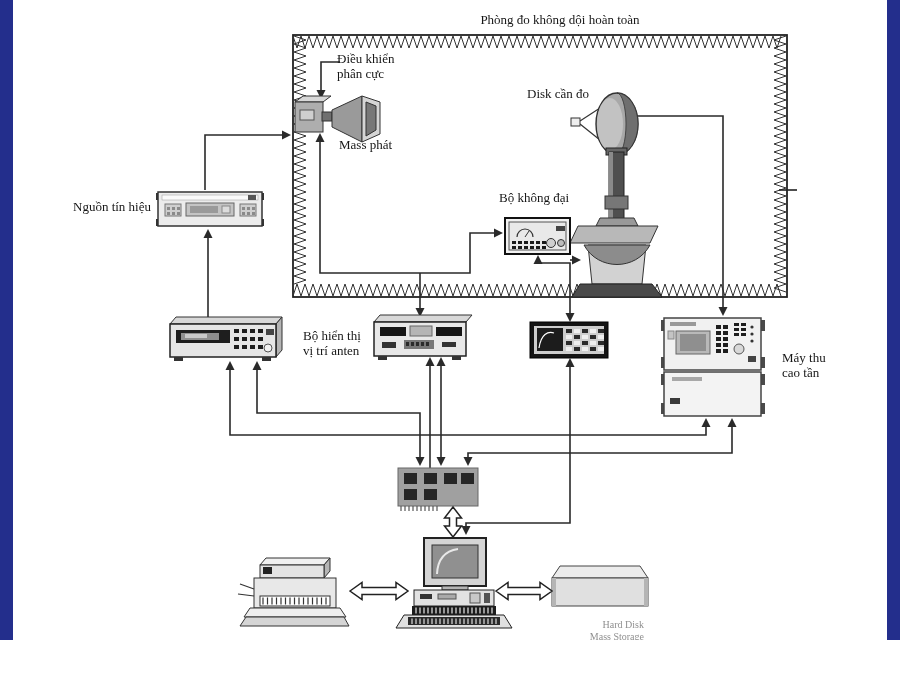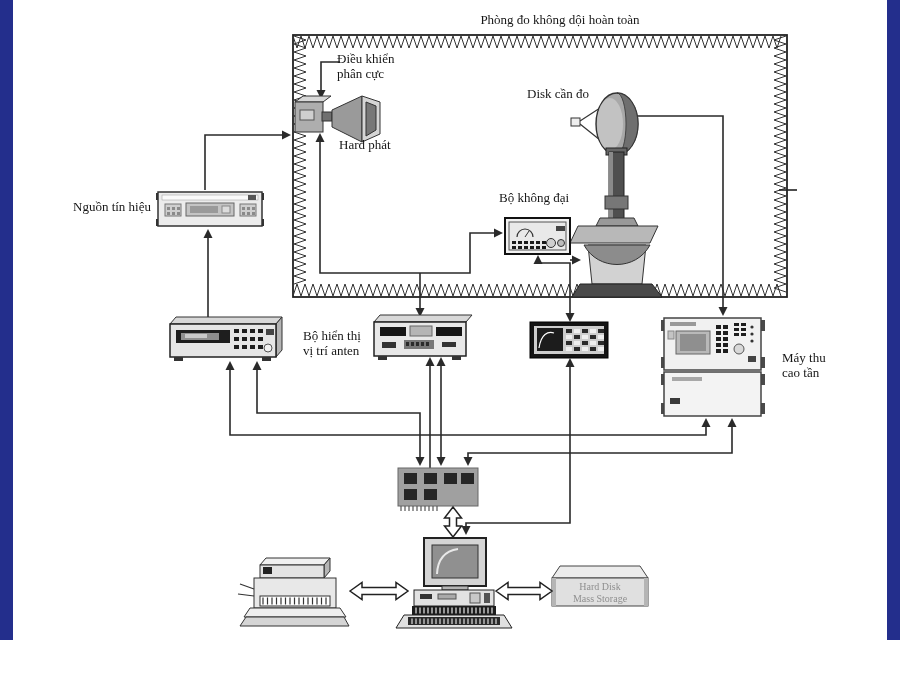--- a/index.html
+++ b/index.html
@@ -3,21 +3,21 @@
 <meta charset="utf-8">
 <style>
   html,body{margin:0;padding:0;background:#ffffff;}
   .page{position:relative;width:900px;height:640px;background:#ffffff;overflow:hidden;
         font-family:"Liberation Serif","DejaVu Serif",serif;color:#1a1a1a;}
   .edge{position:absolute;top:0;width:13px;height:676px;background:#232e8c;}
   .edge.left{left:0;} .edge.right{right:0;}
   svg.canvas{position:absolute;left:0;top:0;}
   .lbl{position:absolute;font-size:13px;line-height:1.18;white-space:pre-line;color:#161616;}
   .lbl.center{text-align:center;}
-  .disk-lbl{position:absolute;font-size:10px;line-height:1.15;color:#8f8f8f;text-align:center;white-space:pre-line;}
+  .disk-lbl{position:absolute;font-size:10px;line-height:1.15;color:#8f8f8f;text-align:right;white-space:pre-line;margin-top:38px;}
 </style>
 </head>
 <body>
 
 <div class="page">
   <div class="edge left" style="background: rgb(35, 46, 140);"></div>
   <div class="edge right" style="background: rgb(35, 46, 140);"></div>
 
   <svg class="canvas" width="900" height="676" viewBox="0 0 900 676">
 
@@ -391,21 +391,21 @@
     <g id="connectors">
         <polygon points="350,591 362,582.5 362,587.5 396,587.5 396,582.5 408,591 396,599.5 396,594.5 362,594.5 362,599.5" fill="#fff" stroke="#222" stroke-width="1.5"></polygon>
         <polygon points="496,591 508,582.5 508,587.5 540,587.5 540,582.5 552,591 540,599.5 540,594.5 508,594.5 508,599.5" fill="#fff" stroke="#222" stroke-width="1.5"></polygon>
         <polygon points="453,507 444.5,518 449.5,518 449.5,526 444.5,526 453,537 461.5,526 456.5,526 456.5,518 461.5,518" fill="#fff" stroke="#222" stroke-width="1.5"></polygon>
       </g>
   </svg>
 
   <div class="lbl center" style="left:450px;top:12px;width:220px;">Phòng đo không dội hoàn toàn</div>
   <div class="lbl" style="left:337px;top:51px;width:80px;">Điều khiển
 phân cực</div>
-  <div class="lbl" style="left:339px;top:137px;width:80px;">Hard phát</div>
+  <div class="lbl" style="left:339px;top:137px;width:80px;">Mass phát</div>
   <div class="lbl" style="left:527px;top:86px;width:90px;">Disk cần đo</div>
   <div class="lbl" style="left:499px;top:190px;width:100px;">Bộ không đại</div>
   <div class="lbl" style="left:73px;top:199px;width:95px;">Nguồn tín hiệu</div>
   <div class="lbl" style="left:303px;top:328px;width:80px;">Bộ hiển thị
 vị trí anten</div>
   <div class="lbl" style="left:782px;top:350px;width:70px;">Máy thu
 cao tần</div>
   <div class="disk-lbl" style="left:556px;top:581px;width:88px;">Hard Disk
 Mass Storage</div>
 </div>

